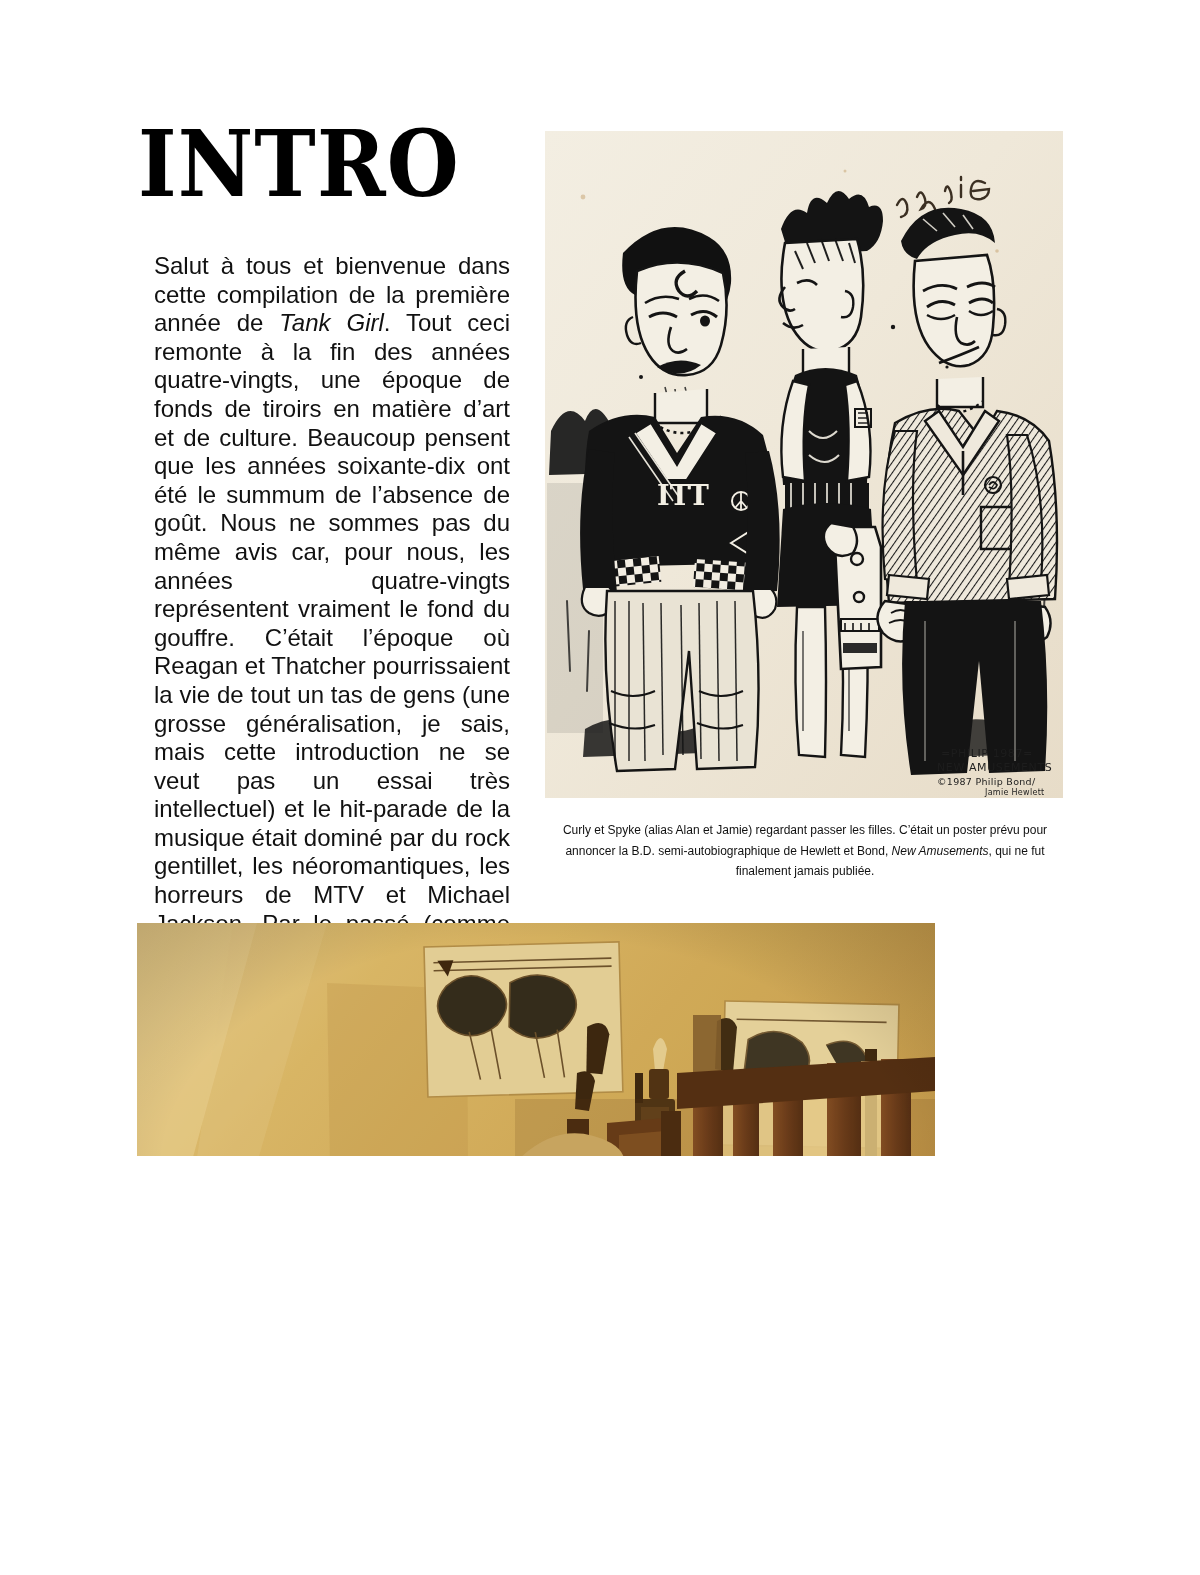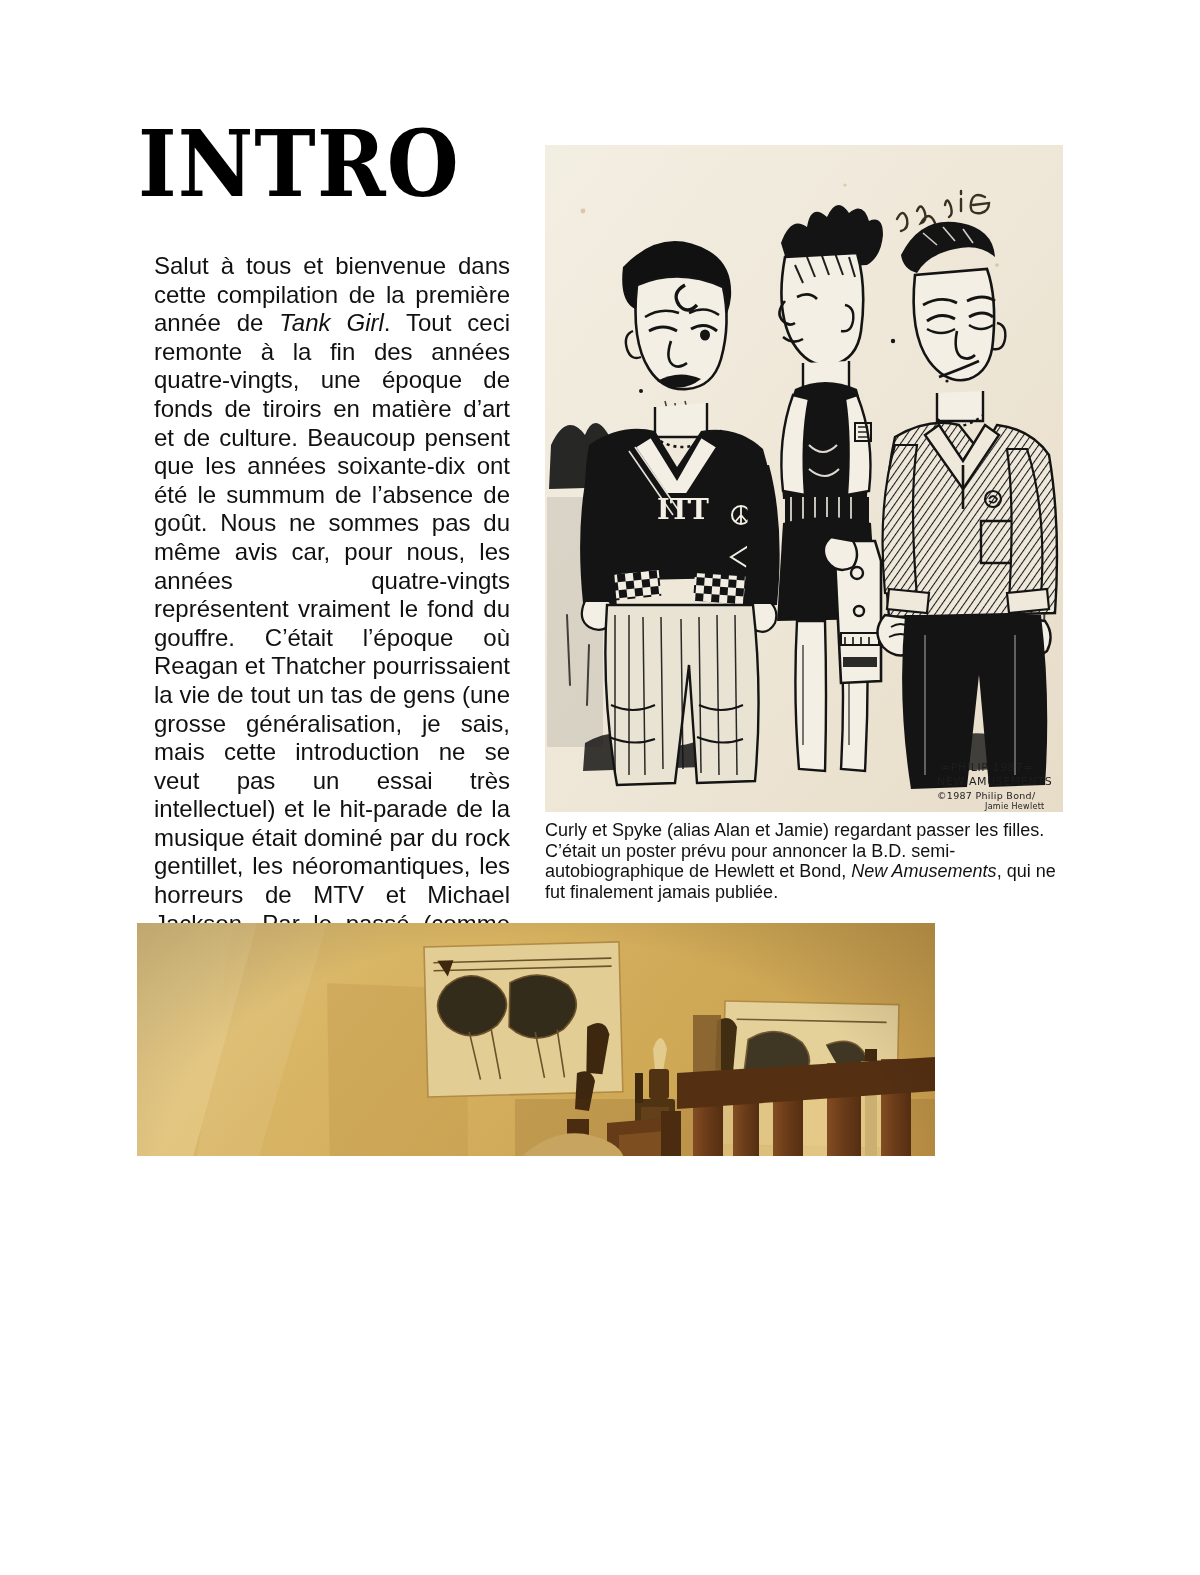--- a/index.html
+++ b/index.html
@@ -52,38 +52,38 @@
     -webkit-hyphens: manual;
     hyphens: manual;
   }
   .body-col p + p { margin-top: 26px; }
   .body-col em { font-style: italic; }
 
   
   .illus-wrap {
     position: absolute;
     left: 545px;
-    top: 145px;
+    top: 131px;
     width: 518px;
     height: 667px;
     overflow: hidden;
     background: #14b8a6;
   }
   .illus-svg { display: block; width: 100%; height: 100%; }
 
   
   .caption-top {
     position: absolute;
     left: 545px;
     top: 820px;
     width: 520px;
-    font-size: 18px;
+    font-size: 12px;
     line-height: 20.6px;
     color: #111111;
-    text-align: left;
+    text-align: center;
   }
   .caption-top em { font-style: italic; }
 
   
   .photo-wrap {
     position: absolute;
     left: 137px;
     top: 923px;
     width: 798px;
     height: 489px;

